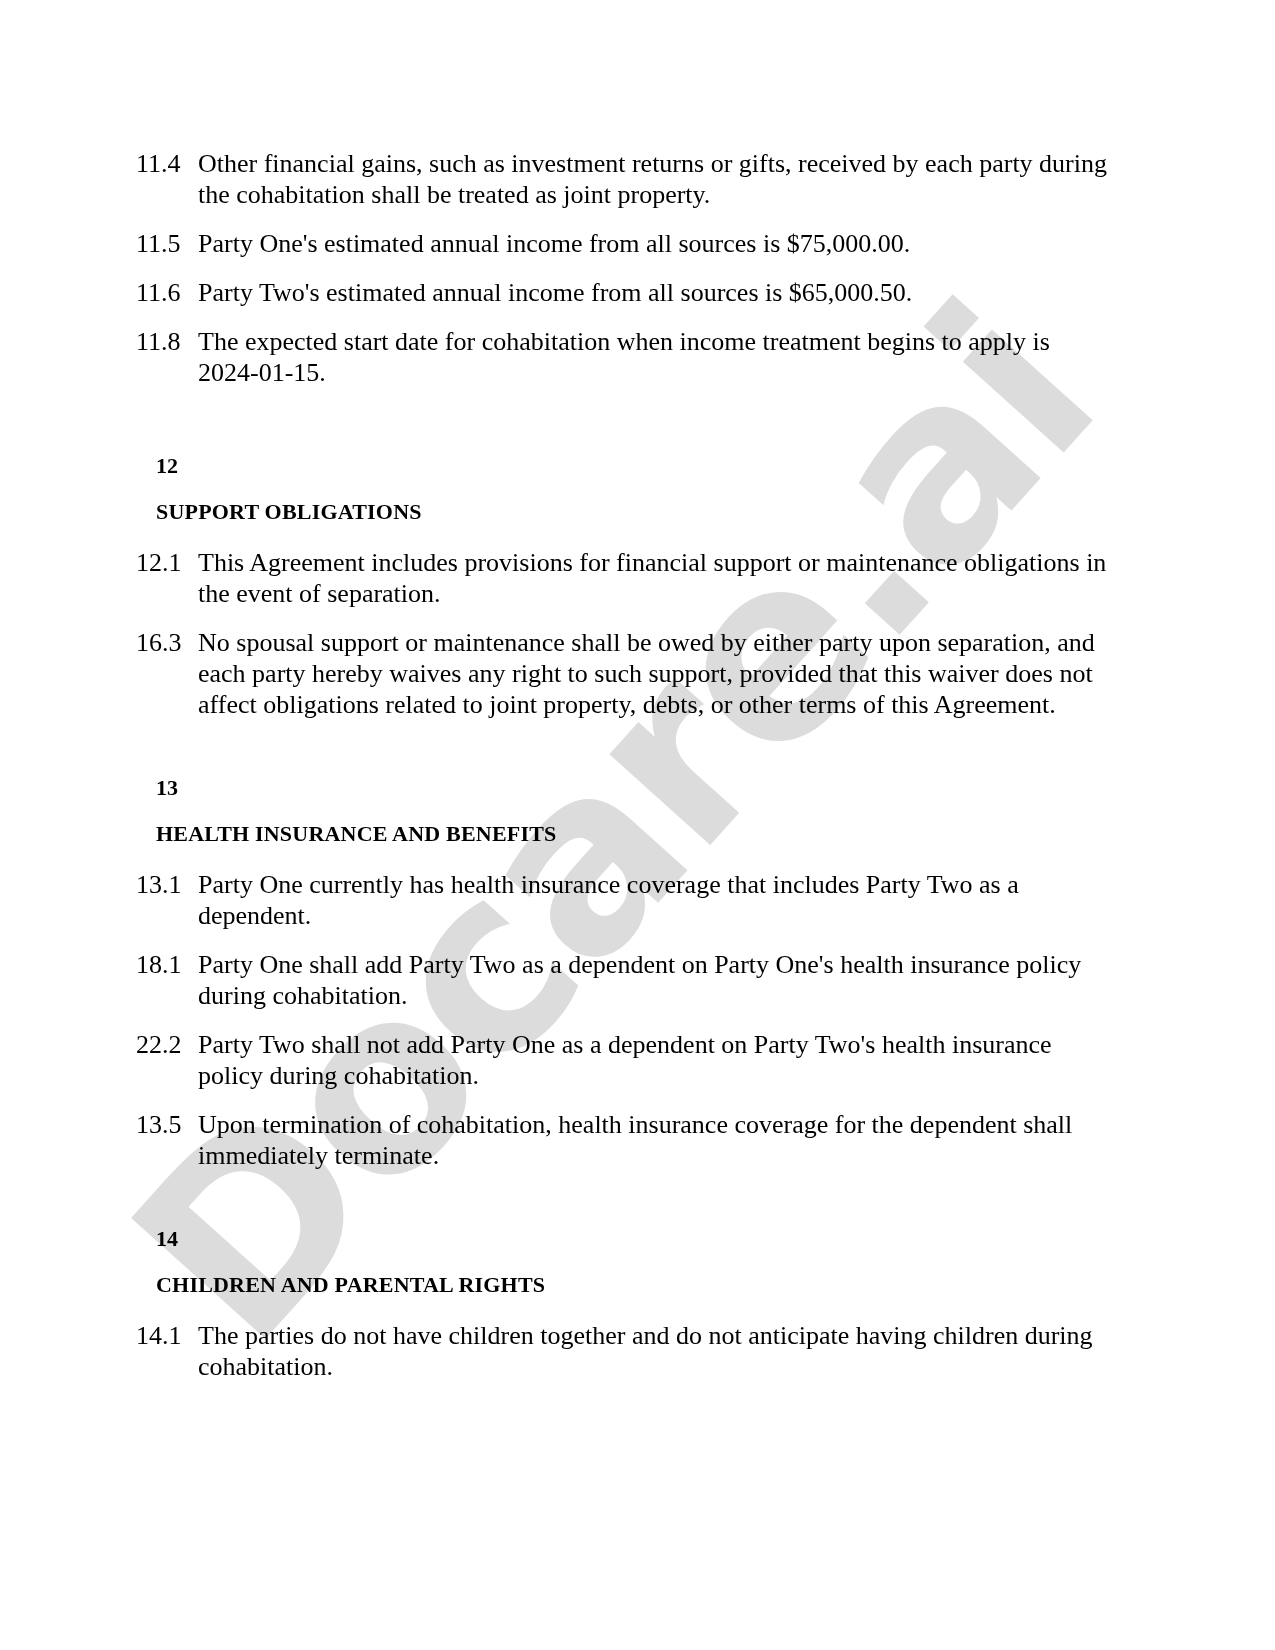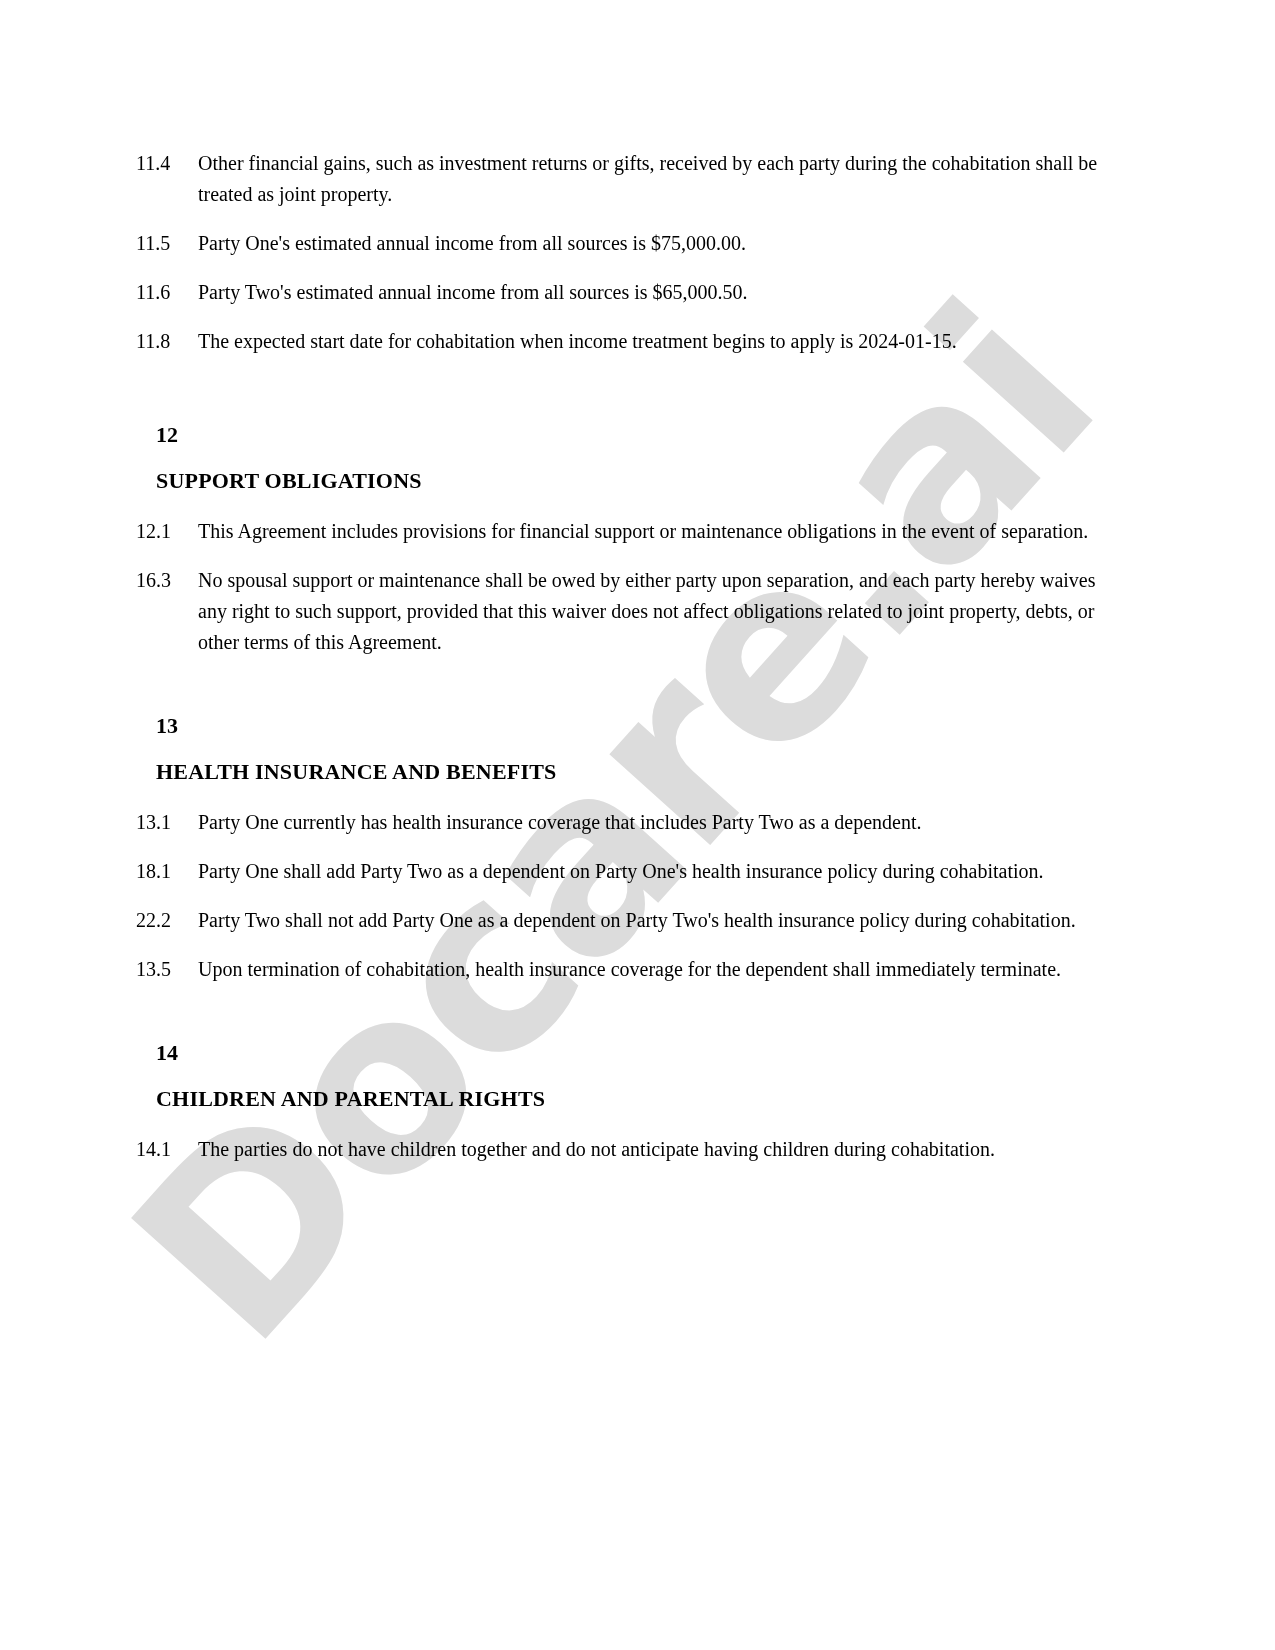--- a/index.html
+++ b/index.html
@@ -55,21 +55,21 @@
     padding: 148px 165px 0 136px;
     box-sizing: border-box;
     z-index: 1;
   }
 
   
   .clause {
     display: flex;
     align-items: flex-start;
     margin-bottom: 18px;
-    font-size: 20px;
+    font-size: 26px;
     line-height: 31px;
     justify-content: flex-end;
   }
   .clause .num {
     flex: 0 0 62px;
     width: 62px;
     text-align: left;
     white-space: nowrap;
   }
   .clause .body {

